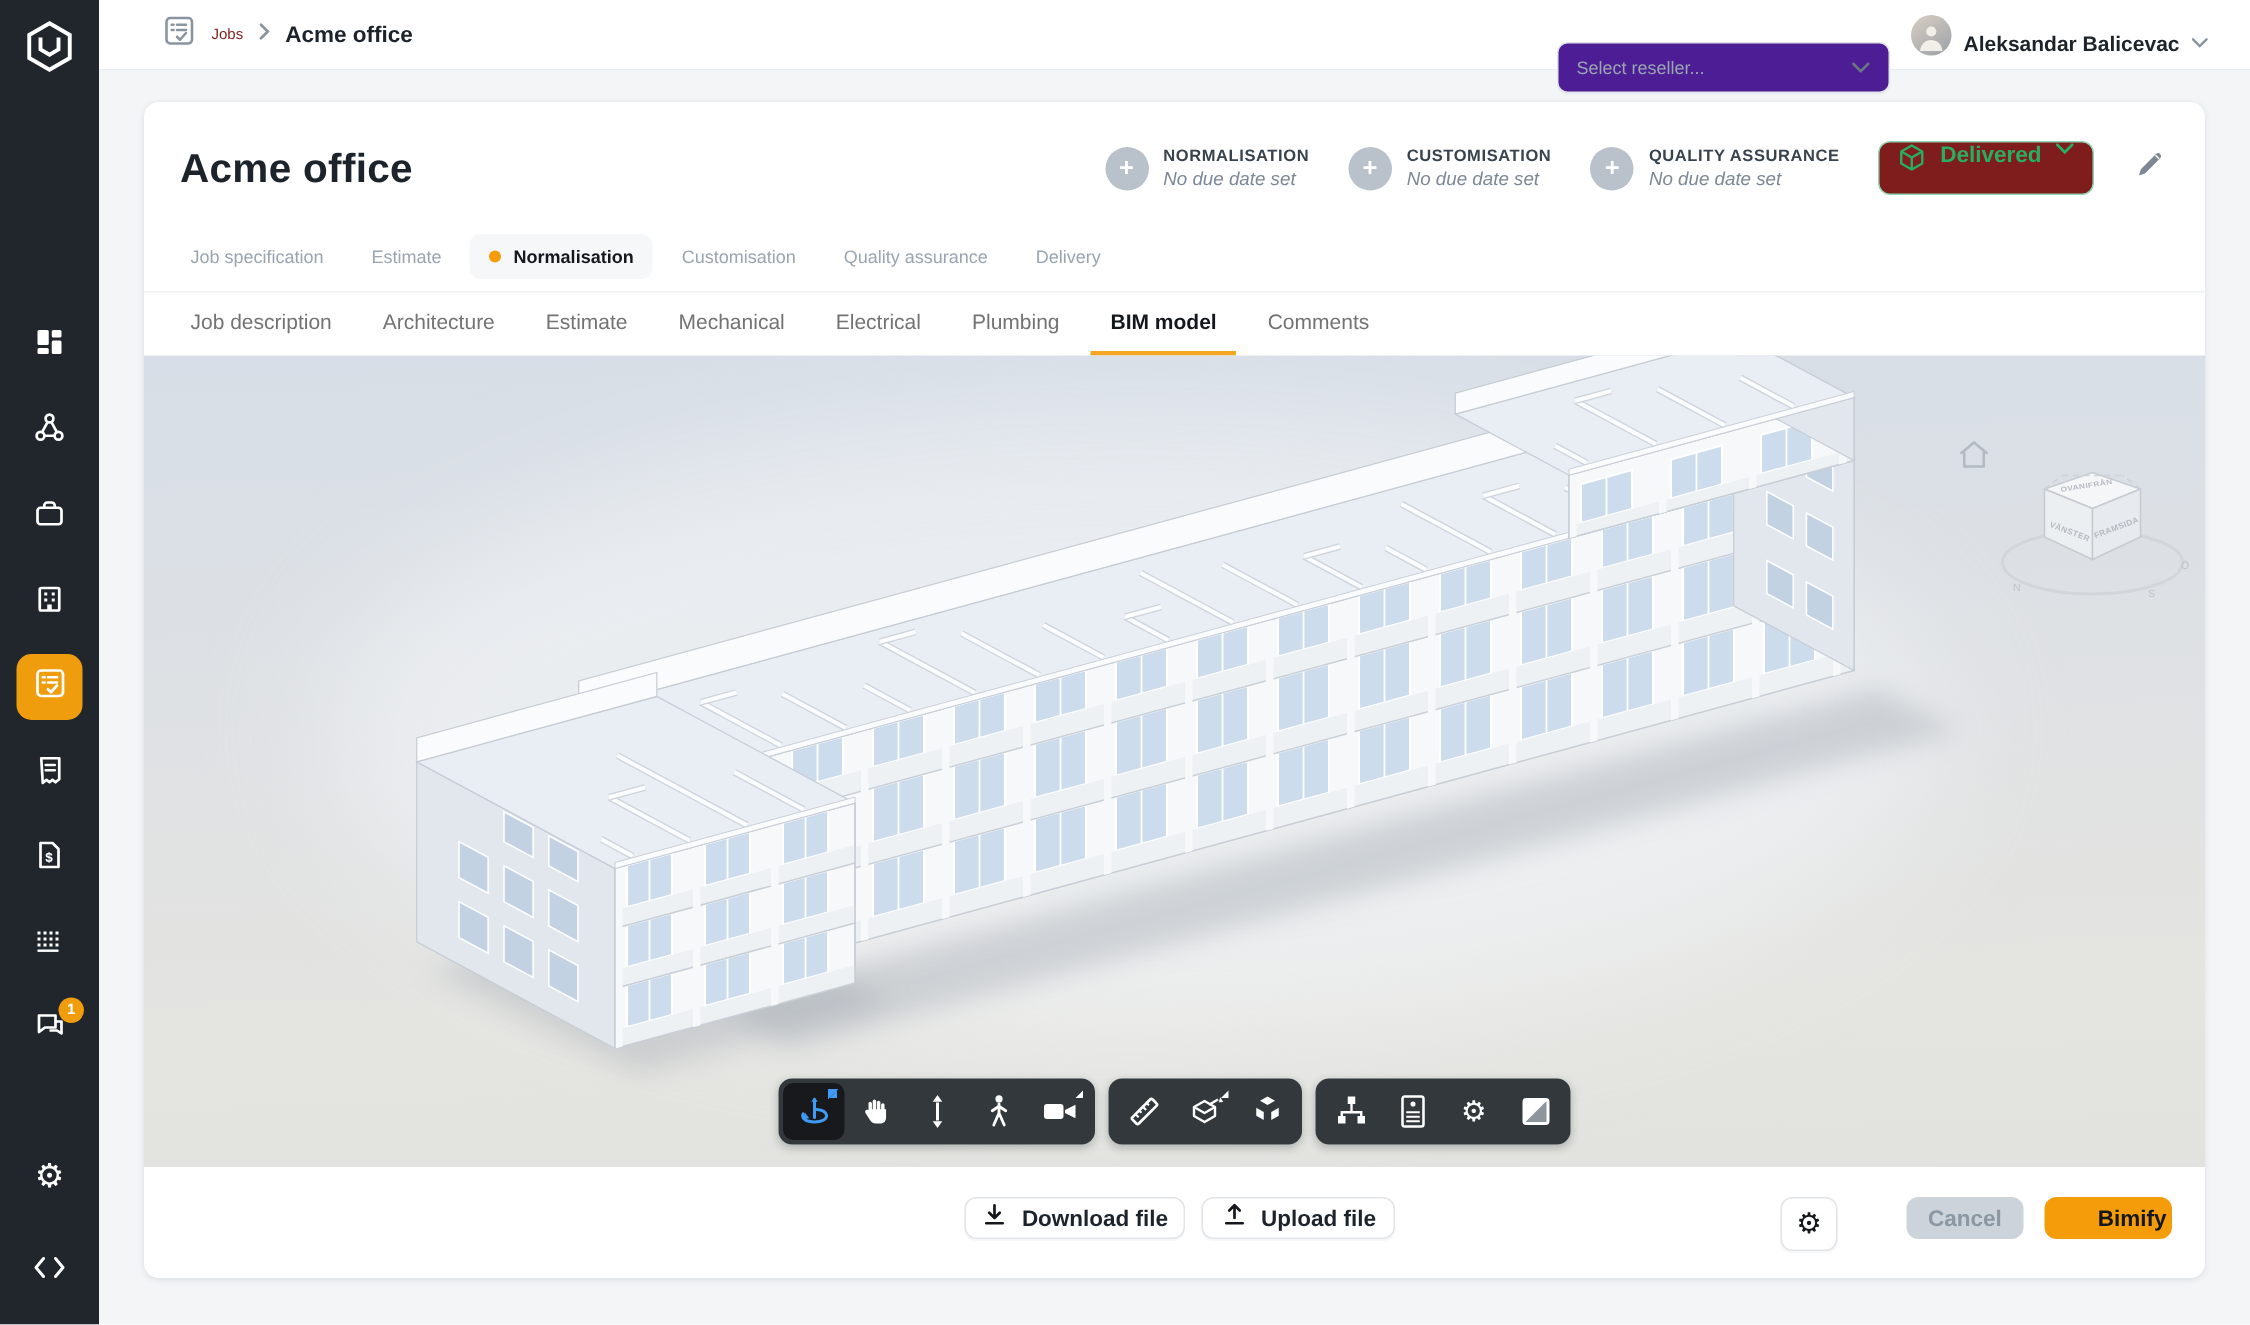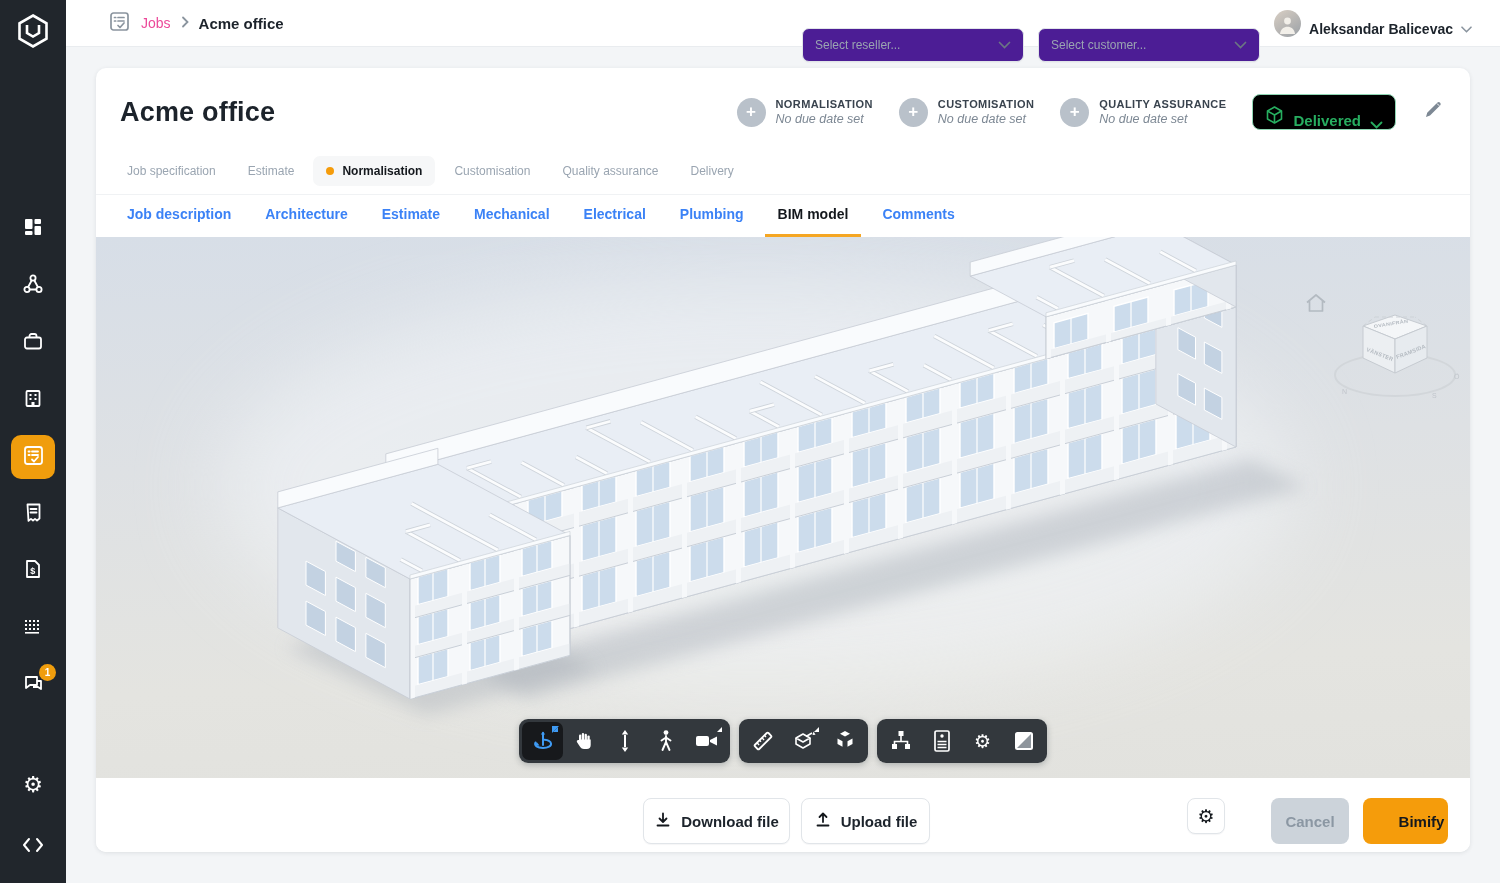--- a/index.html
+++ b/index.html
@@ -12,71 +12,71 @@
   .side-nav { margin-top:152px; display:flex; flex-direction:column; align-items:center; gap:13px; }
   .side-item { width:44px; height:44px; border-radius:10px; display:flex; align-items:center; justify-content:center; position:relative; cursor:pointer; }
   .side-item.active { background:#f09d0d; }
   .side-badge { position:absolute; top:1px; right:-1px; min-width:17px; height:17px; border-radius:9px; background:#f09d0d; color:#fff; font-size:10px; font-weight:bold; display:flex; align-items:center; justify-content:center; }
   .side-footer { position:absolute; bottom:14px; left:0; width:66px; display:flex; flex-direction:column; align-items:center; gap:18px; }
   .gear-glyph { font-family:"DejaVu Sans", sans-serif; color:#fff; font-size:22px; line-height:1; }
 
   
   .topbar { position:absolute; left:66px; top:0; width:1434px; height:47px; background:#fff; border-bottom:1px solid #e9ecef; display:flex; align-items:center; z-index:20; }
   .crumbs { display:flex; align-items:center; gap:10px; margin-left:42px; }
-  .crumb-link { color:#ec4899; font-size:14px; cursor:pointer; }
+  .crumb-link { color:#7f1d1d; font-size:10px; cursor:pointer; }
   .crumb-current { font-size:15px; font-weight:bold; color:#1c232b; }
   .top-right { margin-left:auto; display:flex; align-items:center; gap:14px; margin-right:28px; }
   .select-box { width:222px; height:34px; border:1px solid #e1e5e9; border-radius:7px; background:#4c1d95; display:flex; align-items:center; padding:0 12px; color:#9aa5b1; font-size:12px; cursor:pointer; box-shadow:0 1px 1px rgba(20,30,40,.03);margin-top:43px; }
   .select-box .chev { margin-left:auto; }
   .user-chip { display:flex; align-items:flex-end; gap:8px; cursor:pointer; }
   .avatar { width:27px; height:27px; border-radius:50%; background:linear-gradient(145deg,#d9cfc4,#9aa0a6); position:relative; overflow:hidden; }
   .avatar svg { position:absolute; left:4px; top:5px; }
   .user-name { font-size:14px; font-weight:600; color:#1c232b; }
 
   
   .card { position:absolute; left:96px; top:68px; width:1374px; height:784px; background:#fff; border-radius:10px; box-shadow:0 1px 4px rgba(25,35,45,.10); z-index:10; overflow:hidden; }
 
   .card-header { height:88px; display:flex; align-items:center; padding:0 26px 0 24px; }
   .page-title { font-size:27px; font-weight:bold; letter-spacing:.2px; }
   .header-right { margin-left:auto; display:flex; align-items:center; gap:26px; }
   .milestone { display:flex; align-items:center; gap:10px; cursor:pointer; }
   .ms-circle { width:29px; height:29px; border-radius:50%; background:#b9c1ca; color:#fff; font-size:17px; font-weight:bold; display:flex; align-items:center; justify-content:center; }
   .ms-label { font-size:11px; font-weight:bold; color:#39434e; letter-spacing:.4px; }
   .ms-due { font-size:12.5px; font-style:italic; color:#7d8894; margin-top:2px; }
-  .status-btn { height:36px; border:1px solid #8fd7b4; background:#000000; border-radius:8px; display:flex; align-items:flex-end; gap:9px; padding:0 12px; cursor:pointer; }
+  .status-btn { height:36px; border:1px solid #8fd7b4; background:#7f1d1d; border-radius:8px; display:flex; align-items:flex-start; gap:9px; padding:0 12px; cursor:pointer; }
   .status-label { color:#27ae60; font-size:15px; font-weight:600; }
   .edit-btn { cursor:pointer; display:flex; }
 
   
   .tabs-row { display:flex; align-items:center; gap:6px; padding:0 18px 8px 18px; border-bottom:1px solid #f0f2f4; }
   .tab { padding:8px 13px; font-size:12px; color:#9aa5b1; border-radius:7px; cursor:pointer; display:flex; align-items:center; gap:8px; }
   .tab.active { background:#f6f7f8; color:#14181d; font-weight:bold; }
   .tab-dot { width:8px; height:8px; border-radius:50%; background:#f59c0b; }
   .subtabs-row { display:flex; align-items:flex-end; gap:8px; padding:0 18px; height:42px; }
-  .subtab { padding:10px 13px 12px 13px; font-size:14px; color:#3b82f6; cursor:pointer; border-bottom:3px solid transparent;font-weight:bold; }
+  .subtab { padding:10px 13px 12px 13px; font-size:14px; color:#737373; cursor:pointer; border-bottom:3px solid transparent; }
   .subtab.active { color:#14181d; font-weight:bold; border-bottom-color:#f5a623; }
 
   
   .viewer { position:relative; width:1374px; height:541px; background:linear-gradient(178deg,#d7dee7 0%,#dee1e4 40%,#e4e4e0 78%,#e2e2de 100%); overflow:hidden; }
   #bim-svg { position:absolute; left:0; top:0; }
   .home-btn { position:absolute; top:55px; right:142px; cursor:pointer; }
   .viewcube { position:absolute; top:62px; right:8px; cursor:pointer; }
   .vc-face-label { font-size:5.5px; fill:#b4bac1; font-weight:bold; letter-spacing:.3px; }
   .vc-compass { font-size:7px; fill:#c0c5cb; }
 
   .view-toolbar { position:absolute; left:50%; transform:translateX(-50%); bottom:15px; display:flex; gap:9px; }
   .tb-group { background:rgba(44,49,54,.96); border-radius:9px; padding:3px; display:flex; box-shadow:0 2px 6px rgba(20,30,40,.25); }
   .tb-btn { width:41px; height:38px; border-radius:7px; display:flex; align-items:center; justify-content:center; position:relative; cursor:pointer; }
   .tb-btn.active { background:#17191c; }
   .tb-tri { position:absolute; top:4px; right:4px; }
   .tb-gear { font-family:"DejaVu Sans", sans-serif; color:#fff; font-size:19px; line-height:1; }
 
   
   .card-footer { position:absolute; left:0; bottom:0; width:1374px; height:73px; background:#fff; }
-  .btn { height:46px; border-radius:8px; display:flex; align-items:center; justify-content:center; gap:9px; font-size:15px; font-weight:600; cursor:pointer; }
+  .btn { height:28px; border-radius:8px; display:flex; align-items:center; justify-content:center; gap:9px; font-size:15px; font-weight:600; cursor:pointer; }
   .btn-outline { background:#fff; border:1px solid #e1e5e9; color:#1c232b; box-shadow:0 1px 1px rgba(20,30,40,.04); }
   .dl-btn { position:absolute; left:547px; top:19px; width:147px; }
   .ul-btn { position:absolute; left:705px; top:19px; width:129px; }
   .footer-right { position:absolute; right:22px; top:19px; display:flex; gap:14px; }
   .icon-btn { width:38px; height:36px; }
   .icon-btn .gear-dark { font-family:"DejaVu Sans", sans-serif; color:#14181d; font-size:19px; line-height:1; }
   .cancel-btn { width:78px; background:#ccd3da; color:#8b97a3; border:none;margin-left:32px; }
   .primary-btn { width:85px; background:#f59c0b; color:#14181d; font-weight:bold; border:none;padding-left:32px; }
 </style>
 </head>
@@ -189,26 +189,20 @@
         </svg></span>
     <span class="crumb-link">Jobs</span>
     <span><svg width="8" height="12" viewBox="0 0 8 12" fill="none" stroke="#8a949e" stroke-width="1.8" stroke-linecap="round">
           <path d="M2 1.5L6.5 6 2 10.5"></path>
         </svg></span>
     <span class="crumb-current">Acme office</span>
   </div>
   <div class="top-right">
     <div class="select-box">
       <span>Select reseller...</span>
-      <span class="chev"><svg width="13" height="8" viewBox="0 0 13 8" fill="none" stroke="#6b7683" stroke-width="1.7" stroke-linecap="round">
-            <path d="M1.5 1.5l5 5 5-5"></path>
-          </svg></span>
-    </div>
-    <div class="select-box">
-      <span>Select customer...</span>
       <span class="chev"><svg width="13" height="8" viewBox="0 0 13 8" fill="none" stroke="#6b7683" stroke-width="1.7" stroke-linecap="round">
             <path d="M1.5 1.5l5 5 5-5"></path>
           </svg></span>
     </div>
     <div class="user-chip">
       <span class="avatar">
           <svg width="19" height="19" viewBox="0 0 19 19" fill="#f2efe9">
             <circle cx="9.5" cy="6" r="3.4"></circle>
             <path d="M2 19c.6-5 3.8-7.3 7.5-7.3S16.4 14 17 19z"></path>
           </svg>

